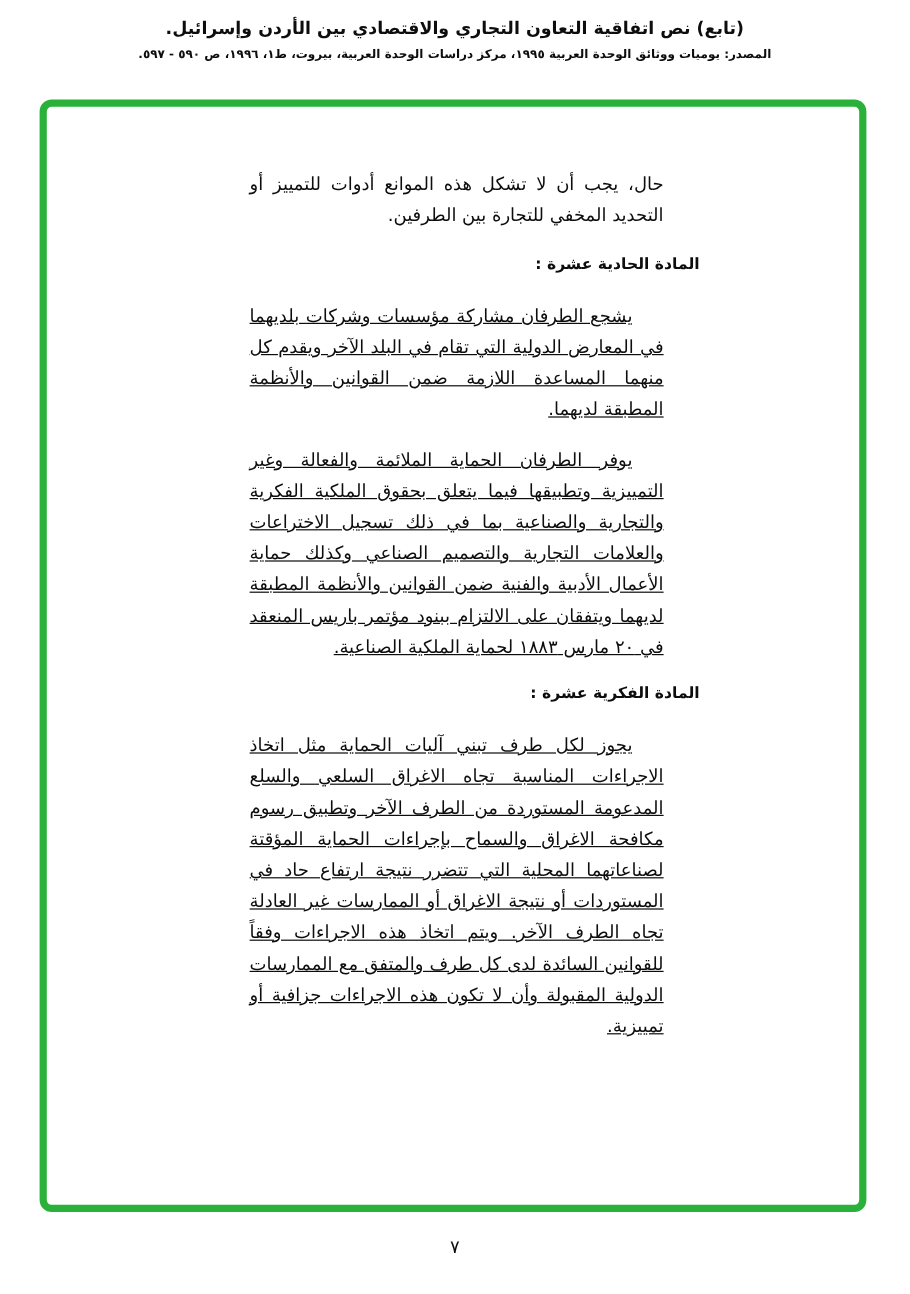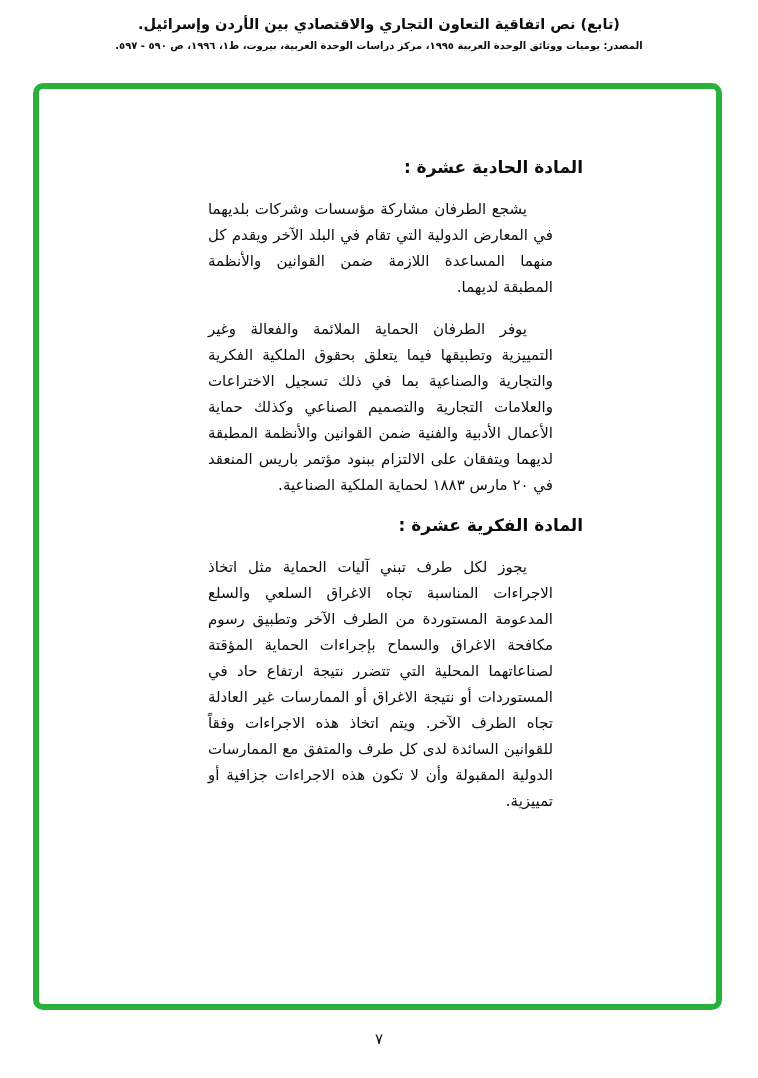--- a/index.html
+++ b/index.html
@@ -50,27 +50,28 @@
     text-align: justify;
     font-size: 15px;
     line-height: 26px;
   }
   .intro-para {
     margin: 0 0 16px 0;
     text-indent: 0;
   }
   .article-heading {
     font-weight: bold;
-    font-size: 17px;
+    font-size: 13px;
     line-height: 26px;
     margin: 14px -30px 8px 0;
   }
   .article-para {
     margin: 16px 0 4px 0;
     text-indent: 26px;
+    text-decoration: underline;
   }
   .page-number {
     position: absolute;
     top: 1030px;
     left: 0;
     right: 0;
     text-align: center;
     font-size: 15px;
     color: #0d0d0d;
   }
@@ -81,20 +82,21 @@
 <div class="page">
 
   <div class="header">
     <div class="header-title">(تابع) نص اتفاقية التعاون التجاري والاقتصادي بين الأردن وإسرائيل.</div>
     <div class="header-source">المصدر: يوميات ووثائق الوحدة العربية ١٩٩٥، مركز دراسات الوحدة العربية، بيروت، ط١، ١٩٩٦، ص ٥٩٠ - ٥٩٧.</div>
   </div>
 
   <div class="frame" style="border-color: rgb(42, 177, 58);"></div>
 
   <div class="content">
+    <p class="intro-para">حال، يجب أن لا تشكل هذه الموانع أدوات للتمييز أو التحديد المخفي للتجارة بين الطرفين.</p>
     <div>
   <section>
     <div class="article-heading">المادة الحادية عشرة :</div>
     <div>
             <p class="article-para">يشجع الطرفان مشاركة مؤسسات وشركات بلديهما في المعارض الدولية التي تقام في البلد الآخر ويقدم كل منهما المساعدة اللازمة ضمن القوانين والأنظمة المطبقة لديهما.</p>
           </div>
   </section>
 
   <section>
     <div>

